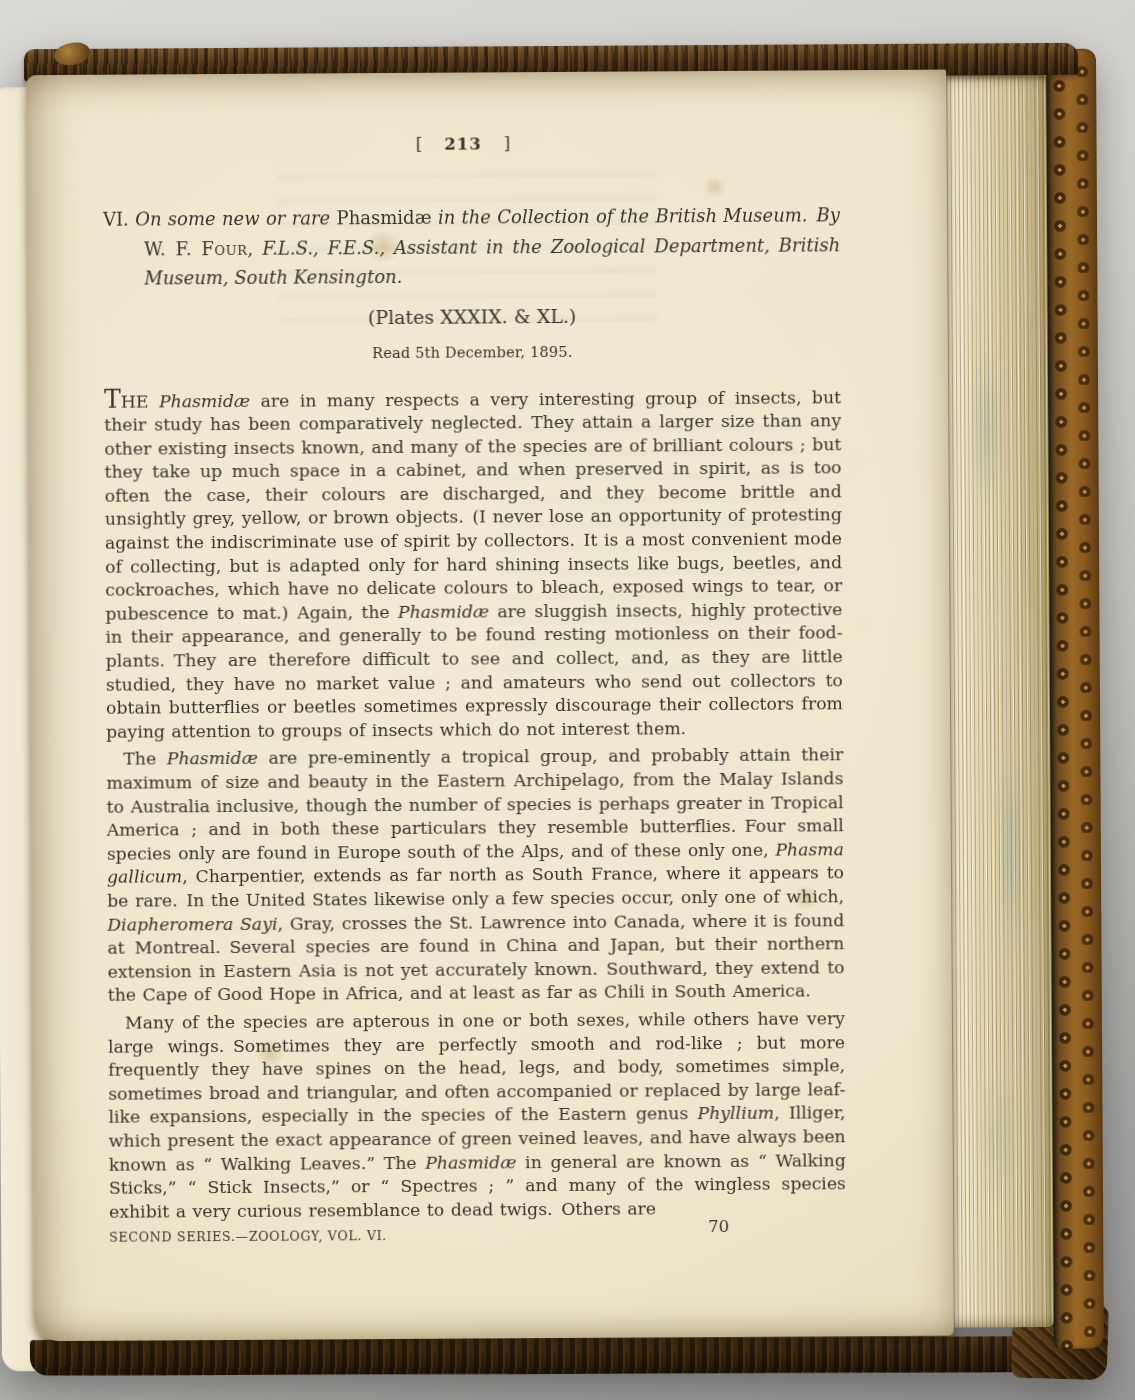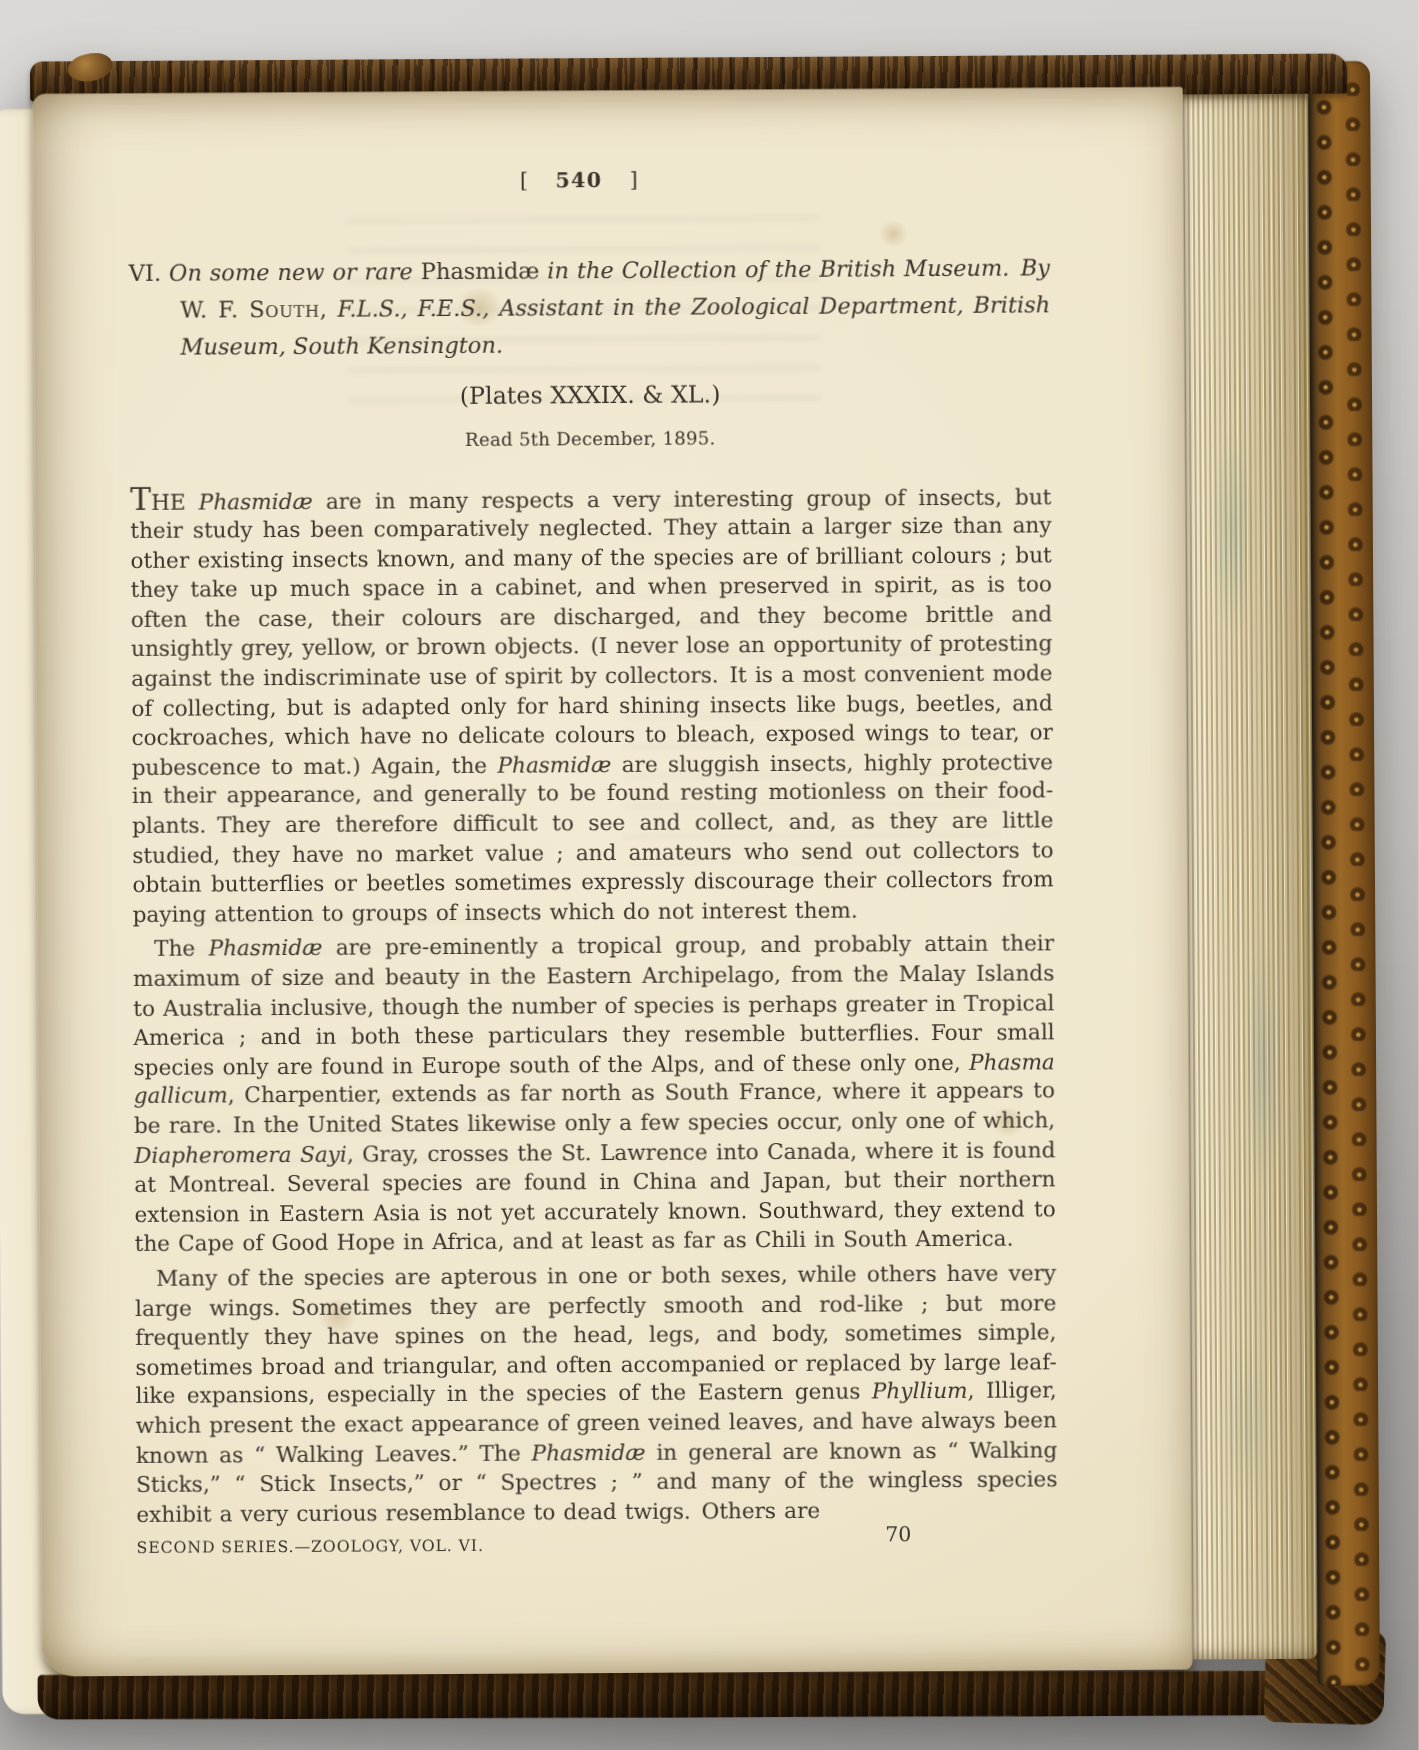--- a/index.html
+++ b/index.html
@@ -127,25 +127,25 @@
     <div class="ghost g2"></div>
     <div class="ghost g3"></div>
     <div class="fox f1"></div>
     <div class="fox f2"></div>
     <div class="fox f3"></div>
     <div class="fox f4"></div>
 
     <div class="content">
       <div class="pagenum">
         <span>[</span>
-        <span class="num">540</span>
+        <span class="num">213</span>
         <span>]</span>
       </div>
 
-      <div class="title"><span>VI. </span><span class="it">On some new or rare </span><span>Phasmidæ </span><span class="it">in the Collection of the British Museum. By </span><span class="sc">W. F. South,</span><span class="it"> F.L.S., F.E.S., Assistant in the Zoological Department, British Museum, South Kensington.</span></div>
+      <div class="title"><span>VI. </span><span class="it">On some new or rare </span><span>Phasmidæ </span><span class="it">in the Collection of the British Museum. By </span><span class="sc">W. F. Four,</span><span class="it"> F.L.S., F.E.S., Assistant in the Zoological Department, British Museum, South Kensington.</span></div>
 
       <div class="plates">(Plates XXXIX. &amp; XL.)</div>
 
       <div class="read">Read 5th December, 1895.</div>
 
       <p class="body p1"><span class="lead">T</span><span>HE </span><span class="it">Phasmidæ</span><span> are in many respects a very interesting group of insects, but their study has been comparatively neglected. They attain a larger size than any other existing insects known, and many of the species are of brilliant colours ; but they take up much space in a cabinet, and when preserved in spirit, as is too often the case, their colours are discharged, and they become brittle and unsightly grey, yellow, or brown objects. (I never lose an opportunity of protesting against the indiscriminate use of spirit by collectors. It is a most convenient mode of collecting, but is adapted only for hard shining insects like bugs, beetles, and cockroaches, which have no delicate colours to bleach, exposed wings to tear, or pubescence to mat.) Again, the </span><span class="it">Phasmidæ</span><span> are sluggish insects, highly protective in their appearance, and generally to be found resting motionless on their food-plants. They are therefore difficult to see and collect, and, as they are little studied, they have no market value ; and amateurs who send out collectors to obtain butterflies or beetles sometimes expressly discourage their collectors from paying attention to groups of insects which do not interest them.</span></p>
       <p class="body ind"><span>The </span><span class="it">Phasmidæ</span><span> are pre-eminently a tropical group, and probably attain their maximum of size and beauty in the Eastern Archipelago, from the Malay Islands to Australia inclusive, though the number of species is perhaps greater in Tropical America ; and in both these particulars they resemble butterflies. Four small species only are found in Europe south of the Alps, and of these only one, </span><span class="it">Phasma gallicum</span><span>, Charpentier, extends as far north as South France, where it appears to be rare. In the United States likewise only a few species occur, only one of which, </span><span class="it">Diapheromera Sayi</span><span>, Gray, crosses the St. Lawrence into Canada, where it is found at Montreal. Several species are found in China and Japan, but their northern extension in Eastern Asia is not yet accurately known. Southward, they extend to the Cape of Good Hope in Africa, and at least as far as Chili in South America.</span></p>
       <p class="body ind"><span>Many of the species are apterous in one or both sexes, while others have very large wings. Sometimes they are perfectly smooth and rod-like ; but more frequently they have spines on the head, legs, and body, sometimes simple, sometimes broad and triangular, and often accompanied or replaced by large leaf-like expansions, especially in the species of the Eastern genus </span><span class="it">Phyllium</span><span>, Illiger, which present the exact appearance of green veined leaves, and have always been known as “ Walking Leaves.” The </span><span class="it">Phasmidæ</span><span> in general are known as “ Walking Sticks,” “ Stick Insects,” or “ Spectres ; ” and many of the wingless species exhibit a very curious resemblance to dead twigs. Others are</span></p>
 
       <div class="footer">

